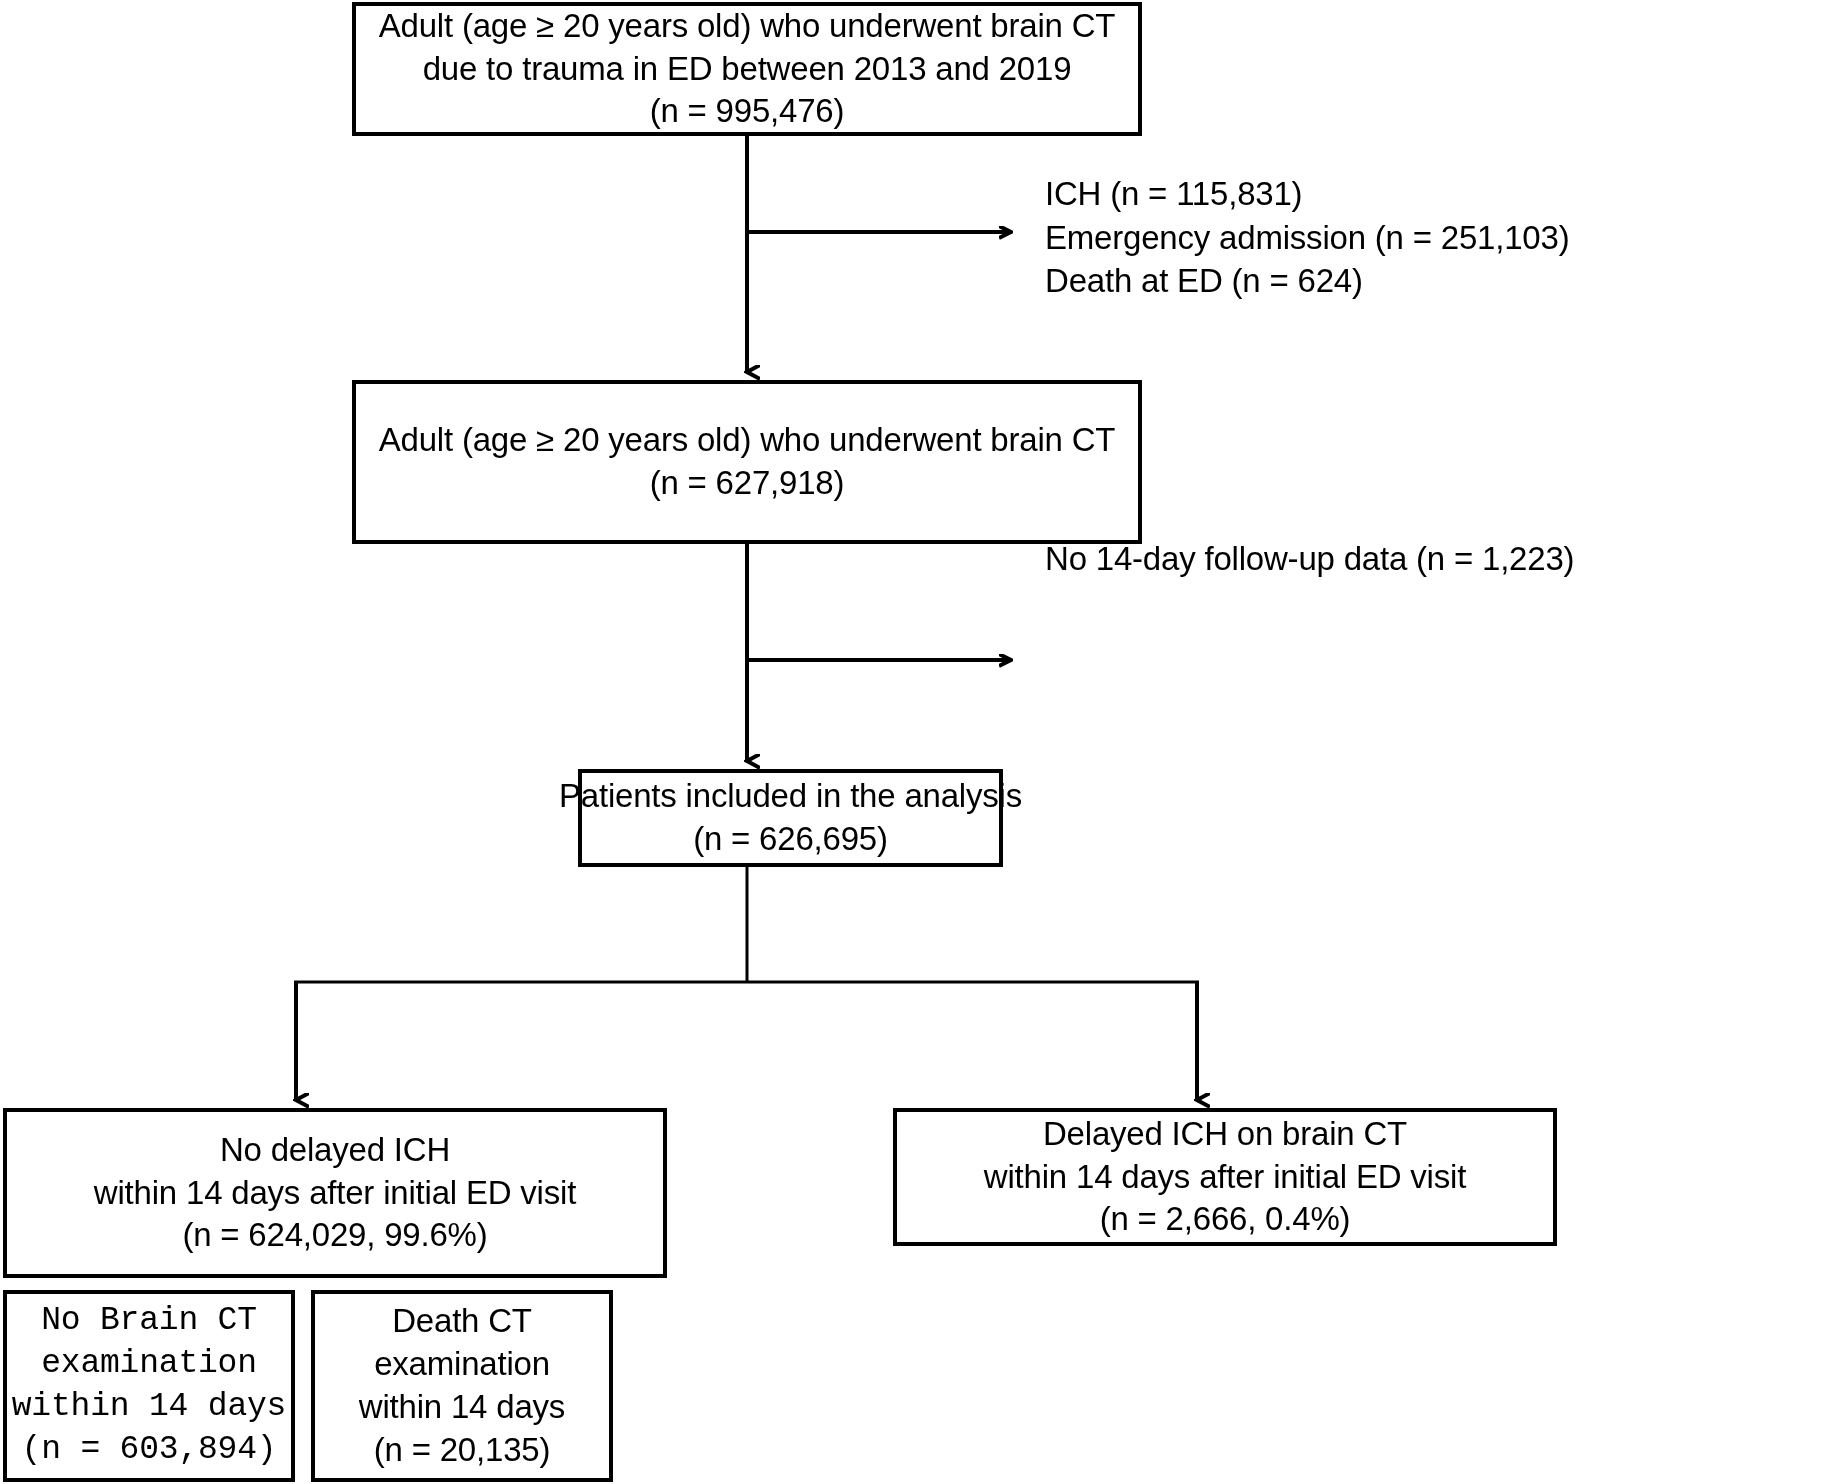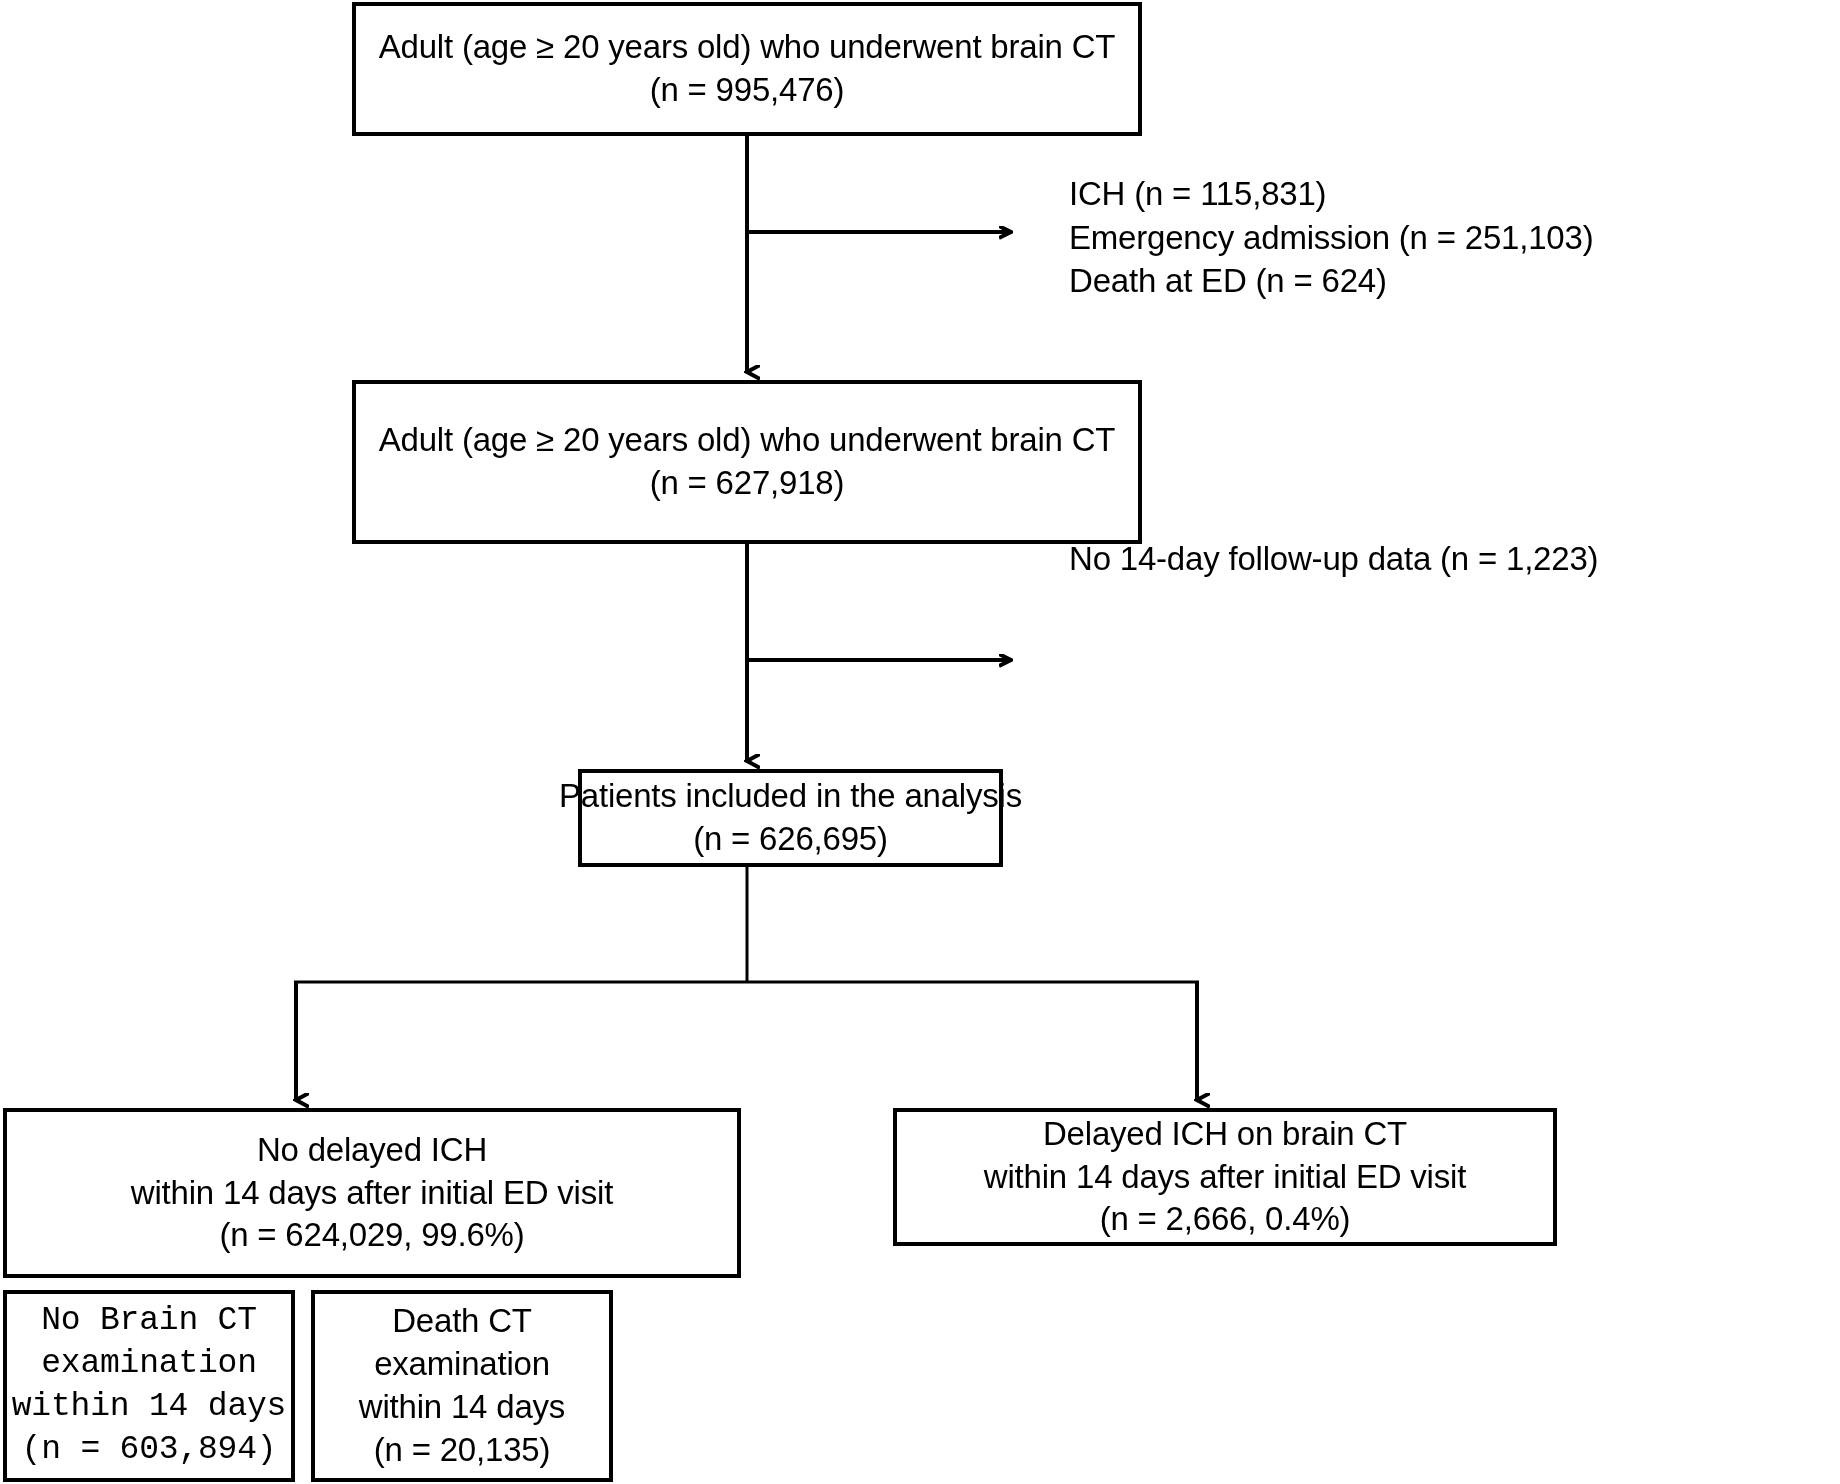--- a/index.html
+++ b/index.html
@@ -41,29 +41,28 @@
     letter-spacing: -0.2px;
   }
   .box .ln { display: block; white-space: nowrap; }
   .sidetext {
     position: absolute;
     text-align: left;
     line-height: 1.32;
     font-size: 33px;
     white-space: nowrap;
     letter-spacing: -0.2px;
-    margin-left: 24px;
   }
   .sidetext .ln { display: block; }
 
   
   #box-source        { left: 352px;  top: 2px;    width: 790px;  height: 134px; }
   #box-eligible      { left: 352px;  top: 380px;  width: 790px;  height: 164px; }
   #box-included      { left: 578px;  top: 769px;  width: 425px;  height: 98px;  }
-  #box-no-delayed    { left: 3px;    top: 1108px; width: 738px;  height: 170px; }
+  #box-no-delayed    { left: 3px;    top: 1108px; width: 664px;  height: 170px; }
   #box-delayed       { left: 893px;  top: 1108px; width: 664px;  height: 138px; }
   #box-no-ct         { left: 3px;    top: 1290px; width: 292px;  height: 192px; font-family: Liberation Mono, monospace; }
   #box-ct            { left: 311px;  top: 1290px; width: 302px;  height: 192px; }
 
   #excl-1 { left: 1045px; top: 172px; }
   #excl-2 { left: 1045px; top: 537px; }
 </style>
 </head>
 <body>
 
@@ -98,20 +97,21 @@
     <g>
       <line x1="747" y1="867" x2="747" y2="982" stroke="#000" stroke-width="3"></line>
       <line x1="294" y1="982" x2="1199" y2="982" stroke="#000" stroke-width="3"></line>
       <line x1="296" y1="982" x2="296" y2="1100" stroke="#000" stroke-width="4" marker-end="url(#ahv)"></line>
       <line x1="1197" y1="982" x2="1197" y2="1100" stroke="#000" stroke-width="4" marker-end="url(#ahv)"></line>
     </g>
   </svg>
 
   <div class="box" id="box-source">
     <span class="ln">Adult (age ≥ 20 years old) who underwent brain CT</span>
+    <span class="ln">due to trauma in ED between 2013 and 2019</span>
     <span class="ln">(n = 995,476)</span>
   </div>
 
   <div class="sidetext" id="excl-1">
     <span class="ln">ICH (n = 115,831)</span>
     <span class="ln">Emergency admission (n = 251,103)</span>
     <span class="ln">Death at ED (n = 624)</span>
   </div>
 
   <div class="box" id="box-eligible">

